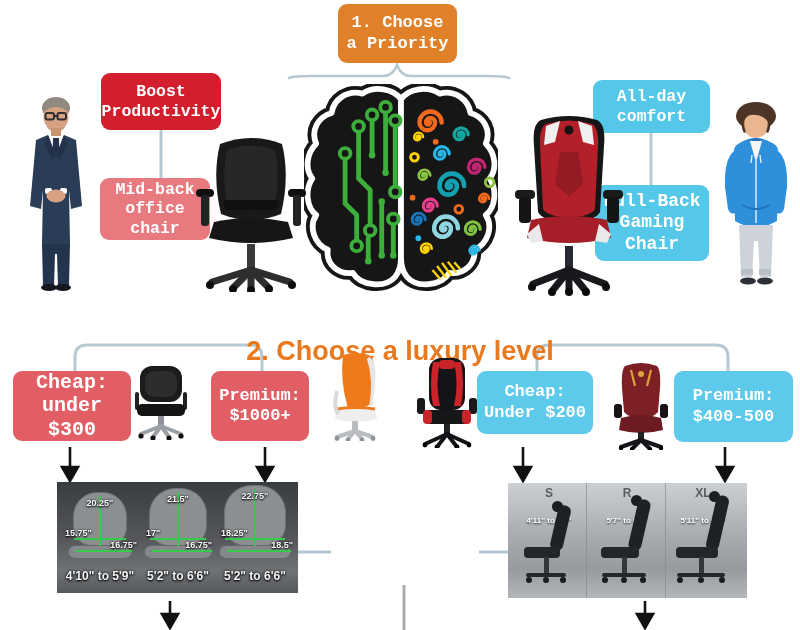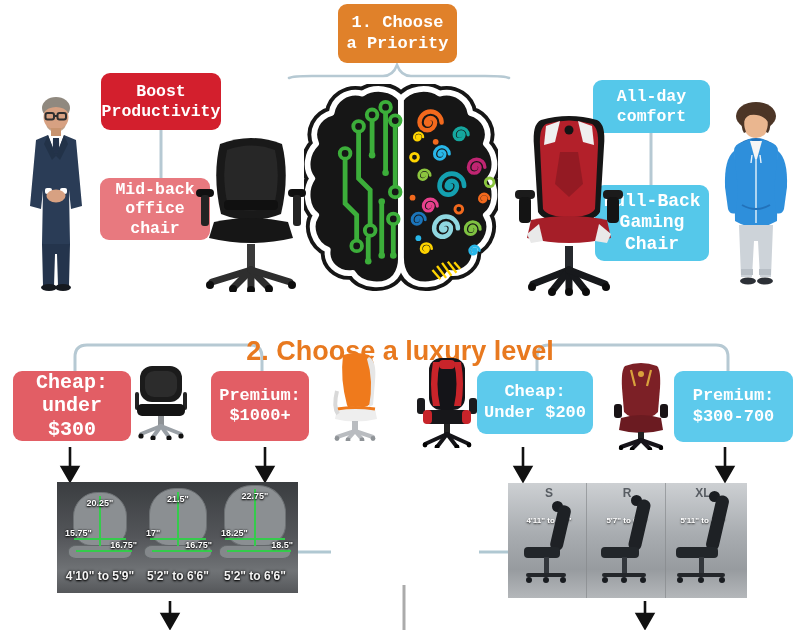--- a/index.html
+++ b/index.html
@@ -113,21 +113,21 @@
 
   <div class="box orange step1">1. Choose a Priority</div>
   <div class="box red boost">Boost Productivity</div>
   <div class="box pink midback">Mid-back office chair</div>
   <div class="box blue allday">All-day comfort</div>
   <div class="box blue fullback">Full-Back Gaming Chair</div>
   <div class="heading2">2. Choose a luxury level</div>
   <div class="box pink2 cheap300">Cheap: under $300</div>
   <div class="box pink2 premium1000">Premium: $1000+</div>
   <div class="box blue2 cheap200">Cheap: Under $200</div>
-  <div class="box blue2 premium400">Premium: $300-700</div>
+  <div class="box blue2 premium400">Premium: $400-500</div>
 
   <svg class="abs" style="left:304px;top:84px" width="194" height="212" viewBox="0 0 200 220">
     <defs>
       <path id="sp" fill="none" stroke-linecap="round" d="M0,-1.5 a1.5,1.5 0 1 1 -3,0 a3.5,3.5 0 1 1 7,0 a6,6 0 1 1 -12,0 a8.5,8.5 0 1 1 17,0"></path>
     </defs>
     <g stroke-linejoin="round">
       <path d="M100,16 C92,4 72,2 60,10 C44,6 30,16 28,30 C14,34 6,48 12,62 C2,72 0,88 8,98 C0,110 2,128 12,136 C4,148 10,166 24,172 C22,186 34,198 50,196 C58,210 84,212 94,200 C98,195 100,188 100,180 L100,16 Z" fill="#161616" stroke="#161616" stroke-width="14"></path>
       <path d="M100,16 C108,4 128,2 140,10 C156,6 170,16 172,30 C186,34 194,48 188,62 C198,72 200,88 192,98 C200,110 198,128 188,136 C196,148 190,166 176,172 C178,186 166,198 150,196 C142,210 116,212 106,200 C102,195 100,188 100,180 L100,16 Z" fill="#161616" stroke="#161616" stroke-width="14"></path>
       <path d="M100,16 C92,4 72,2 60,10 C44,6 30,16 28,30 C14,34 6,48 12,62 C2,72 0,88 8,98 C0,110 2,128 12,136 C4,148 10,166 24,172 C22,186 34,198 50,196 C58,210 84,212 94,200 C98,195 100,188 100,180 L100,16 Z" fill="#161616" stroke="#ffffff" stroke-width="6"></path>
       <path d="M100,16 C108,4 128,2 140,10 C156,6 170,16 172,30 C186,34 194,48 188,62 C198,72 200,88 192,98 C200,110 198,128 188,136 C196,148 190,166 176,172 C178,186 166,198 150,196 C142,210 116,212 106,200 C102,195 100,188 100,180 L100,16 Z" fill="#161616" stroke="#ffffff" stroke-width="6"></path>

